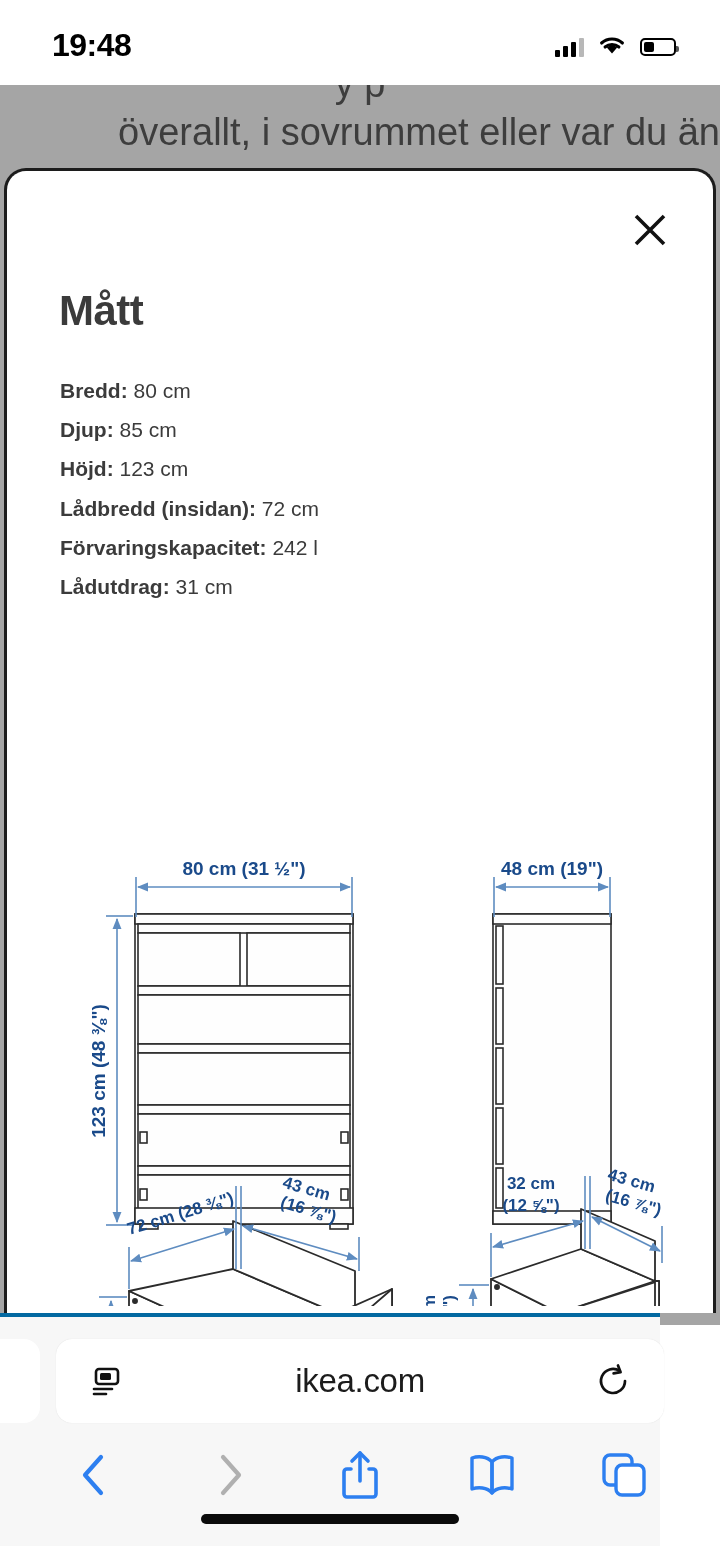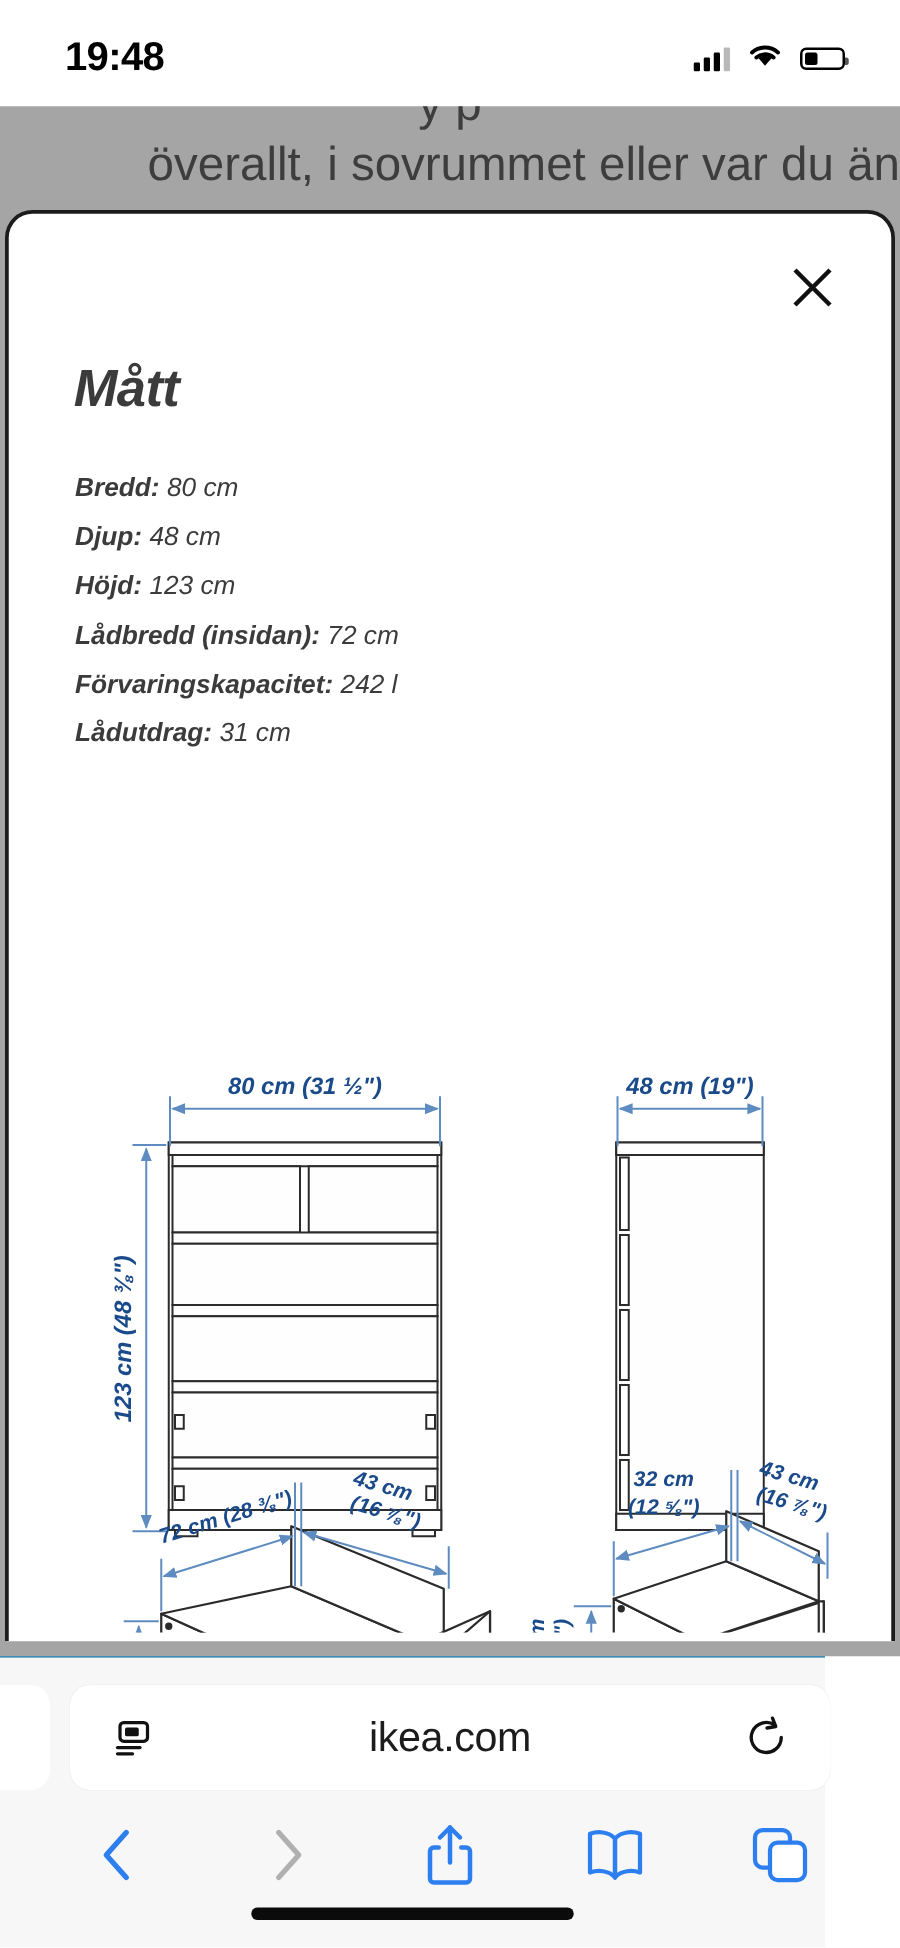--- a/index.html
+++ b/index.html
@@ -64,21 +64,20 @@
 
   
   .sheet {
     position: absolute; top: 168px; left: 4px;
     width: 712px; height: 1145px;
     background: #ffffff;
     border: 3px solid #1c1c1c;
     border-bottom: none;
     border-radius: 22px 22px 0 0;
     overflow: hidden;
-    font-style: italic;
   }
   .close-btn {
     position: absolute; top: 32px; right: 36px;
     width: 54px; height: 54px;
     display: flex; align-items: center; justify-content: center;
     cursor: pointer;
   }
   .close-btn svg { display: block; }
 
   .sheet-title {
@@ -101,24 +100,24 @@
 
   
   .drawings {
     position: absolute; top: 510px; left: 0;
     width: 706px; height: 625px;
   }
   .dim-svg { display: block; }
 
   
   .safari {
-    position: absolute; left: 0; bottom: 0;
+    position: absolute; left: 0; bottom: 12px;
     width: 660px; height: 233px;
     background: #f7f7f7;
-    border-top: 1px solid #0369a1;
+    border-top: 4px solid #0369a1;
   }
   .url-row {
     position: absolute; top: 22px; left: 0; width: 720px;
     height: 84px;
     display: flex; align-items: center; justify-content: center;
   }
   .url-peek {
     position: absolute; left: -46px; top: 0;
     width: 86px; height: 84px;
     background: #ffffff; border-radius: 16px;
@@ -201,21 +200,21 @@
 
     <div class="sheet-title">Mått</div>
 
     <div class="specs">
       <div class="spec-row">
         <span class="spec-label">Bredd:</span>
         <span class="spec-value">80 cm</span>
       </div>
       <div class="spec-row">
         <span class="spec-label">Djup:</span>
-        <span class="spec-value">48 cm</span>
+        <span class="spec-value">85 cm</span>
       </div>
       <div class="spec-row">
         <span class="spec-label">Höjd:</span>
         <span class="spec-value">123 cm</span>
       </div>
       <div class="spec-row">
         <span class="spec-label">Lådbredd (insidan):</span>
         <span class="spec-value">72 cm</span>
       </div>
       <div class="spec-row">

